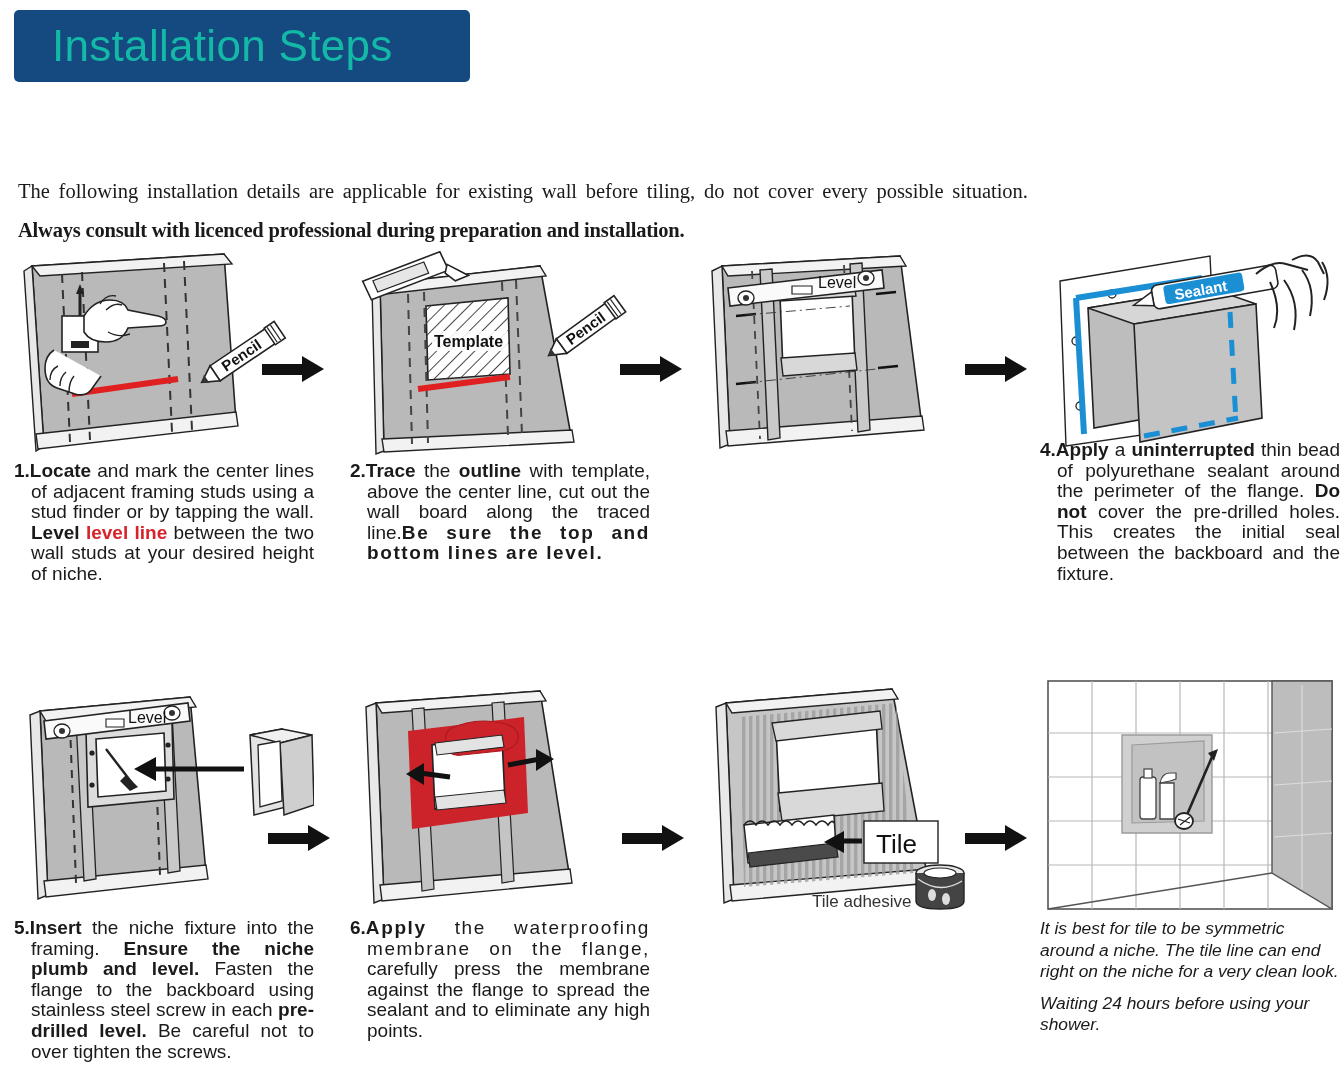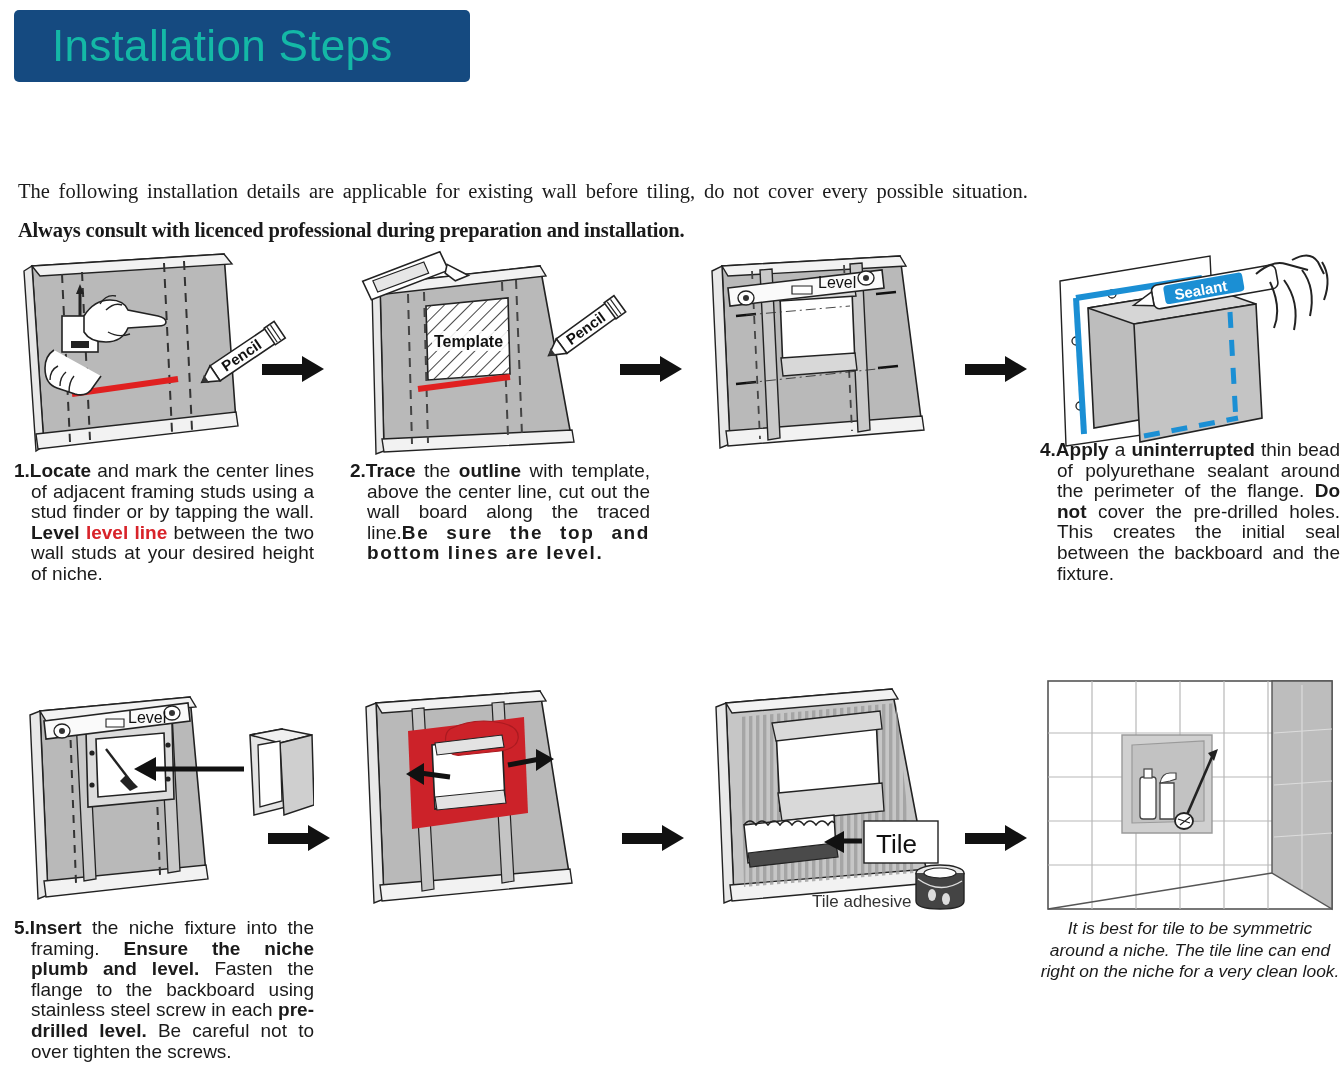--- a/index.html
+++ b/index.html
@@ -57,21 +57,21 @@
     font-size:19px;line-height:20.6px;
     text-align:justify;
   }
   .caption b{font-weight:bold;}
   .caption .red{color:#d8232a;font-weight:bold;}
   .caption .sp{letter-spacing:1.6px;}
   .caption .spb{letter-spacing:1.6px;font-weight:bold;}
   .cap-hang{padding-left:17px;text-indent:-17px;}
   .note{
     font-size:17.4px;line-height:21.5px;
-    font-style:italic;font-family:"Liberation Sans",sans-serif;text-align:center;
+    font-style:italic;font-family:"Liberation Sans",sans-serif;
   }
   .note p{margin:0 0 10px 0;}
 
   
   .arrow{position:absolute;width:62px;height:26px;}
   .arrow .shaft{position:absolute;left:0;top:8px;width:42px;height:11px;background:#111;}
   .arrow .head{position:absolute;left:40px;top:0;width:0;height:0;
      border-top:13px solid transparent;border-bottom:13px solid transparent;border-left:22px solid #111;}
 
   svg{display:block;}
@@ -348,20 +348,23 @@
           <path d="M100,56 q24,-12 52,-6 q18,4 16,16 q-2,10 -18,12 l-38,4 q-14,2 -16,-10 q-2,-12 4,-16 z" fill="#cc2229" stroke="#aa1a20" stroke-width="1.2"></path>
 
           <polygon points="85,70 152,62 154,74 87,82" fill="#e3e3e3" stroke="#222" stroke-width="1.1"></polygon>
           <polygon points="85,124 154,117 156,130 87,137" fill="#e3e3e3" stroke="#222" stroke-width="1.1"></polygon>
 
           <line x1="100" y1="104" x2="70" y2="100" stroke="#111" stroke-width="5"></line>
           <polygon points="74,90 74,112 56,101" fill="#111"></polygon>
           <line x1="158" y1="92" x2="190" y2="86" stroke="#111" stroke-width="5"></line>
           <polygon points="186,76 186,98 204,86" fill="#111"></polygon>
         </svg>
+      </div>
+      <div class="caption cap-hang">
+        <b>6.</b><b class="spb">Apply</b><span class="sp"> the waterproofing membrane on the flange,</span><span> carefully press the membrane against the flange to spread the sealant and to eliminate any high points.</span>
       </div>
     </div>
 
     <div class="arrow" style="left:622px;top:160px;">
       <div class="shaft"></div>
       <div class="head"></div>
     </div>
 
     <div class="col c3">
       <div class="art art2">
@@ -443,17 +446,18 @@
           <path d="M120,110 q2,-10 10,-10 l6,0 v6 l-6,2 z" fill="#fff" stroke="#444" stroke-width="1.2"></path>
 
           <line x1="146" y1="144" x2="172" y2="84" stroke="#222" stroke-width="2.6"></line>
           <ellipse cx="144" cy="148" rx="9" ry="8" fill="#fff" stroke="#222" stroke-width="1.8"></ellipse>
           <path d="M138,146 l12,4 M140,152 l10,-8" stroke="#222" stroke-width="1.2"></path>
           <polygon points="168,80 178,76 174,88" fill="#222"></polygon>
         </svg>
       </div>
       <div class="note">
         <p>It is best for tile to be symmetric around a niche. The tile line can end right on the niche for a very clean look.</p>
+        <p>Waiting 24 hours before using your shower.</p>
       </div>
     </div>
   </div>
 
 </div>
 
 </body></html>

